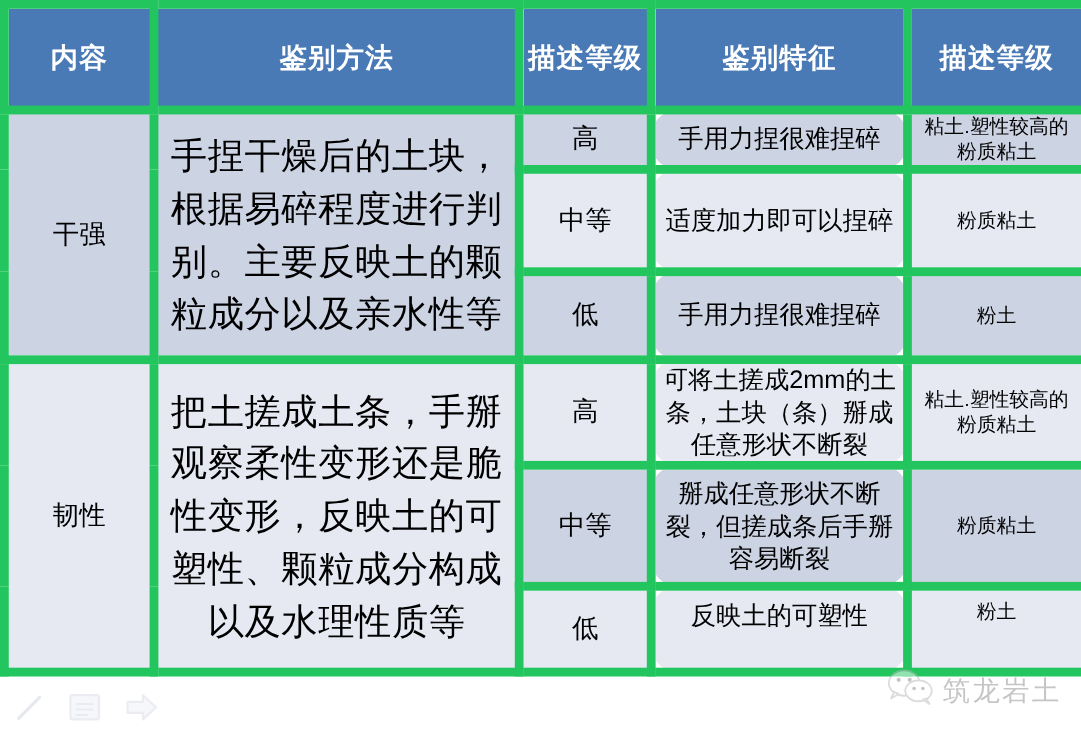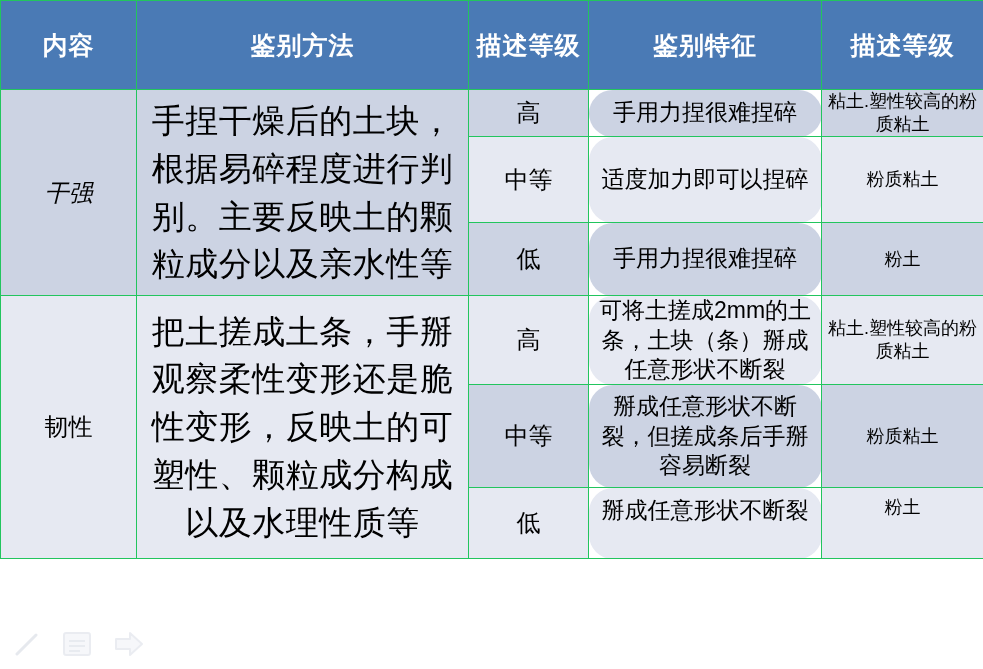--- a/index.html
+++ b/index.html
@@ -20,21 +20,21 @@
   table.soil-table {
     border-collapse: collapse;
     table-layout: fixed;
     width: 983px;
     position: absolute;
     left: 0;
     top: 0;
   }
   table.soil-table td,
   table.soil-table th {
-    border: 1px solid #22c55e;
+    border: 8px solid #22c55e;
     padding: 0 4px;
     text-align: center;
     vertical-align: middle;
     overflow: hidden;
     white-space: normal;
     word-break: break-all;
   }
   thead th {
     background: #4A7AB5;
     color: #ffffff;
@@ -137,21 +137,21 @@
         <th>鉴别方法</th>
         <th>描述等级</th>
         <th>鉴别特征</th>
         <th>描述等级</th>
       </tr>
     </thead>
 
     <tbody>
 
       <tr>
-        <td class="shade-dark cell-text col-content" rowspan="3" style="height:100px;font-style:italic;">干强</td>
+        <td class="shade-dark cell-text col-content" rowspan="3" style="height:100px;">干强</td>
         <td class="shade-dark cell-text col-method" rowspan="3">手捏干燥后的土块，根据易碎程度进行判别。主要反映土的颗粒成分以及亲水性等</td>
         <td class="shade-dark cell-text col-level">高</td>
         <td class="shade-dark cell-text col-feature">手用力捏很难捏碎</td>
         <td class="shade-dark cell-text col-class">粘土.塑性较高的粉质粘土</td>
       </tr>
       <tr>
         <td class="shade-light cell-text col-level" style="height:85px;">中等</td>
         <td class="shade-light cell-text col-feature">适度加力即可以捏碎</td>
         <td class="shade-light cell-text col-class">粉质粘土</td>
       </tr>
@@ -170,21 +170,21 @@
         </td>
         <td class="shade-light cell-text col-class">粘土.塑性较高的粉质粘土</td>
       </tr>
       <tr>
         <td class="shade-dark cell-text col-level" style="height:102px;">中等</td>
         <td class="shade-dark cell-text col-feature">掰成任意形状不断裂，但搓成条后手掰容易断裂</td>
         <td class="shade-dark cell-text col-class">粉质粘土</td>
       </tr>
       <tr>
         <td class="shade-light cell-text col-level" style="height:70px;">低</td>
-        <td class="shade-light cell-text col-feature" style="vertical-align:top; padding-top:8px;">掰成任意形状不断裂</td>
+        <td class="shade-light cell-text col-feature" style="vertical-align:top; padding-top:8px;">反映土的可塑性</td>
         <td class="shade-light cell-text col-class" style="vertical-align:top; padding-top:8px;">粉土</td>
       </tr>
 
     </tbody>
   </table>
 
   <div id="tool-icons">
     <span class="ic">
       <svg width="26" height="26" viewBox="0 0 26 26">
         <line x1="3" y1="23" x2="22" y2="4" stroke="#c9cfdb" stroke-width="3" stroke-linecap="round"></line>
@@ -198,16 +198,31 @@
         <line x1="7" y1="20" x2="18" y2="20" stroke="#cdd3e0" stroke-width="2"></line>
       </svg>
     </span>
     <span class="ic">
       <svg width="30" height="26" viewBox="0 0 30 26">
         <path d="M2 8 H16 V2 L28 13 L16 24 V18 H2 Z" fill="#eceef4" stroke="#d2d7e2" stroke-width="2" stroke-linejoin="round"></path>
       </svg>
     </span>
   </div>
 
+  <div id="wechat-watermark">
+    <span>
+      <svg width="44" height="34" viewBox="0 0 44 34">
+        <ellipse cx="16" cy="13" rx="14" ry="11.5" fill="#ffffff" stroke="#b9b9b9" stroke-width="1.6"></ellipse>
+        <path d="M7 21 L4 27 L11 23 Z" fill="#ffffff" stroke="#b9b9b9" stroke-width="1.6" stroke-linejoin="round"></path>
+        <circle cx="11" cy="10" r="1.9" fill="#8a8a8a"></circle>
+        <circle cx="21" cy="10" r="1.9" fill="#8a8a8a"></circle>
+        <ellipse cx="29" cy="20" rx="12" ry="9.5" fill="#ffffff" stroke="#b9b9b9" stroke-width="1.6"></ellipse>
+        <path d="M36 27 L39 32 L33 28 Z" fill="#ffffff" stroke="#b9b9b9" stroke-width="1.6" stroke-linejoin="round"></path>
+        <circle cx="25" cy="18" r="1.6" fill="#8a8a8a"></circle>
+        <circle cx="33" cy="18" r="1.6" fill="#8a8a8a"></circle>
+      </svg>
+    </span>
+    <span class="wm-text">筑龙岩土</span>
+  </div>
 
   <div id="footer-strip"></div>
 
 </div>
 
 </body></html>

